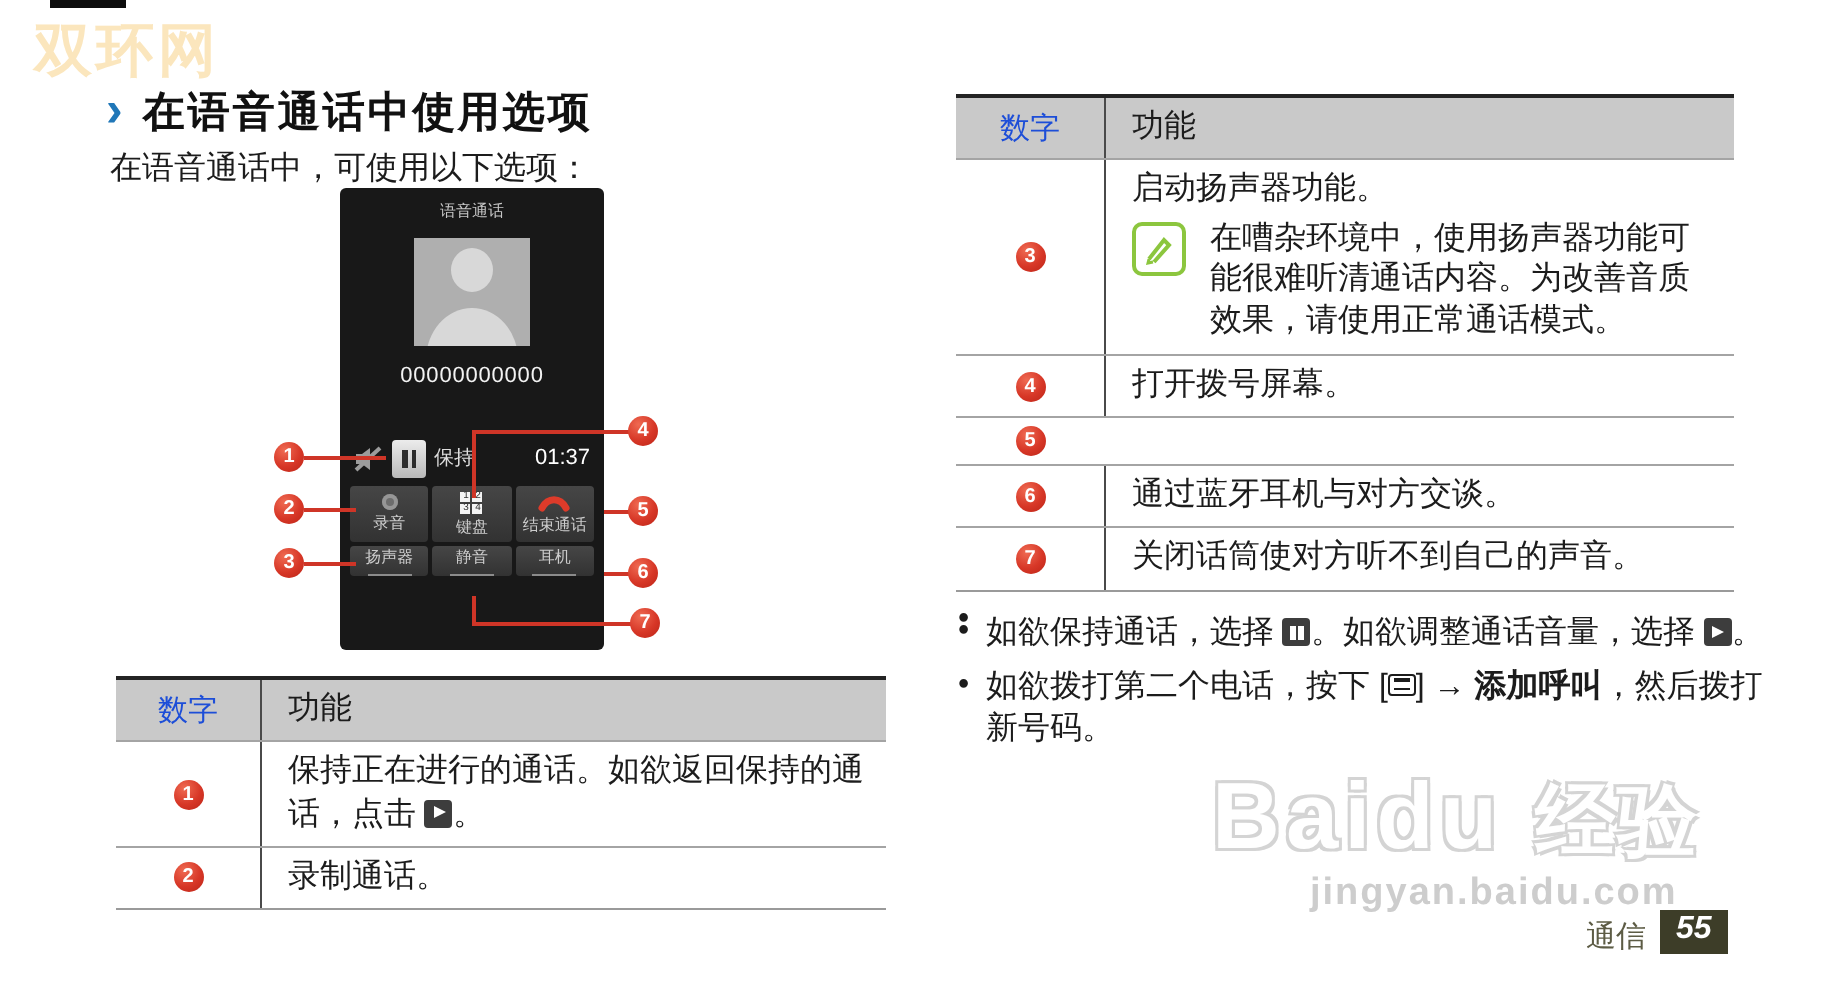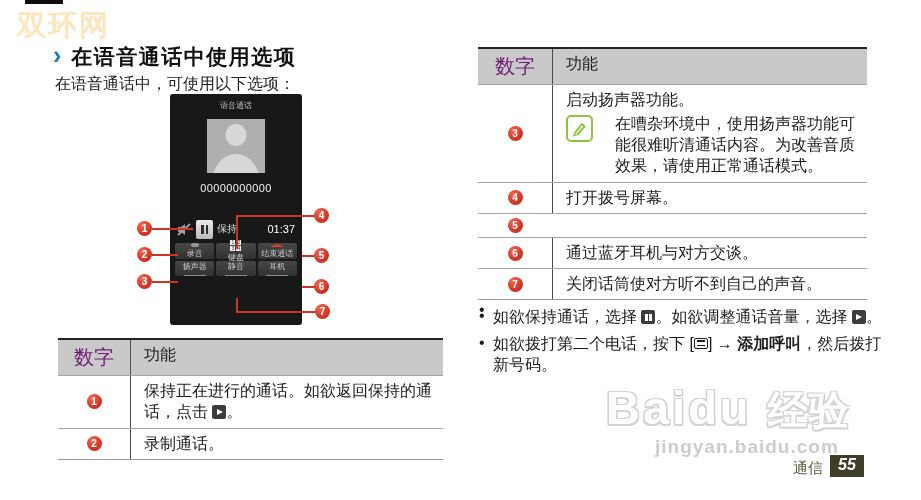--- a/index.html
+++ b/index.html
@@ -34,21 +34,21 @@
                  width:46px;height:26px;border-radius:50% 50% 0 0 / 100% 100% 0 0;background:#d8d8d8;}
   .phone-number{text-align:center;color:#f2f2f2;font-size:11px;margin-top:9px;letter-spacing:.4px;}
   .status{position:absolute;left:7px;right:7px;top:124px;height:22px;display:flex;align-items:center;gap:4px;}
   .pausebtn{width:17px;height:19px;background:linear-gradient(#ececec,#b9b9b9);border-radius:2px;
             display:flex;align-items:center;justify-content:center;gap:2px;flex:none;}
   .pausebtn i{display:block;width:2.5px;height:9px;background:#2d2d2d;}
   .hold{font-size:10px;color:#dddddd;}
   .timer{margin-left:auto;font-size:11px;color:#ffffff;}
   .pgrid{position:absolute;left:5px;right:5px;top:149px;display:grid;grid-template-columns:1fr 1fr 1fr;
          gap:2px;}
-  .pbtn{background:linear-gradient(#464646,#323232);border-radius:2px;height:16px;
+  .pbtn{background:linear-gradient(#464646,#323232);border-radius:2px;height:28px;
         display:flex;flex-direction:column;align-items:center;justify-content:center;
         color:#cccccc;font-size:8px;gap:1px;}
   .pbtn.short{height:15px;}
   .rec-ico{width:8px;height:8px;border-radius:50%;background:#6d6d6d;box-shadow:inset 0 0 0 2px #969696;}
   .kp-ico{width:11px;height:11px;display:grid;grid-template-columns:1fr 1fr;gap:1px;}
   .kp-ico b{background:#f4f4f4;color:#333;font-size:5px;line-height:5px;text-align:center;font-weight:normal;}
   .u{width:22px;height:2px;background:#8b8b8b;margin-top:2px;}
 
   
   .co{position:absolute;width:15px;height:15px;border-radius:50%;z-index:2;
@@ -56,36 +56,36 @@
       color:#fff;font-size:10px;font-weight:bold;text-align:center;line-height:15px;}
   .cl{position:absolute;background:#cf3527;z-index:1;}
 
   
   .dtable{position:absolute;border-top:2px solid #242424;border-bottom:1px solid #9a9a9a;z-index:1;}
   .trow{display:flex;align-items:stretch;}
   .trow + .trow{border-top:1px solid #a4a4a4;}
   .thead{background:#c9c9c9;}
   .c1{width:72px;flex:none;display:flex;align-items:center;justify-content:center;padding:4px 0;}
   .c2{flex:1;border-left:1px solid #4a4a4a;padding:4px 10px 5px 13px;font-size:16px;line-height:1.33;}
-  .thead .c1{font-size:20px;color:#701a75;}
+  .thead .c1{font-size:15px;color:#1d4ed8;}
   .thead .c2{font-weight:normal;}
   .co-cell{width:15px;height:15px;border-radius:50%;flex:none;
       background:radial-gradient(circle at 35% 28%,#ef6a52 0%,#d73727 55%,#bc2417 100%);
       color:#fff;font-size:10px;font-weight:bold;text-align:center;line-height:15px;}
 
   
   .chip{display:inline-block;width:14px;height:14px;background:#3d3d3d;border-radius:2px;
         vertical-align:-2px;position:relative;}
   .chip.play::after{content:"";position:absolute;left:4.5px;top:3.5px;width:0;height:0;
         border-left:6px solid #fff;border-top:3.5px solid transparent;border-bottom:3.5px solid transparent;}
   .chip.pause::before{content:"";position:absolute;left:4px;top:3.5px;width:2.5px;height:7px;background:#fff;}
   .chip.pause::after{content:"";position:absolute;left:8px;top:3.5px;width:2.5px;height:7px;background:#fff;}
 
   
-  .note{display:flex;gap:22px;margin-top:4px;justify-content:center;}
+  .note{display:flex;gap:12px;margin-top:4px;justify-content:center;}
   .note-ico{width:23px;height:23px;border:2px solid #8cc63e;border-radius:5px;flex:none;
             display:flex;align-items:center;justify-content:center;margin-top:1px;}
   .note-txt{font-size:16px;line-height:1.3;}
 
   
   .bullets{position:absolute;left:478px;top:301px;width:406px;font-size:16px;line-height:1.3;z-index:1;}
   .bl{position:relative;padding-left:15px;margin-bottom:6px;}
   .bl .mk{position:absolute;left:1px;top:-1px;}
   .menukey{display:inline-block;width:12px;height:9px;border:1.5px solid #1c1c1c;border-radius:2px;
            position:relative;vertical-align:0;}

